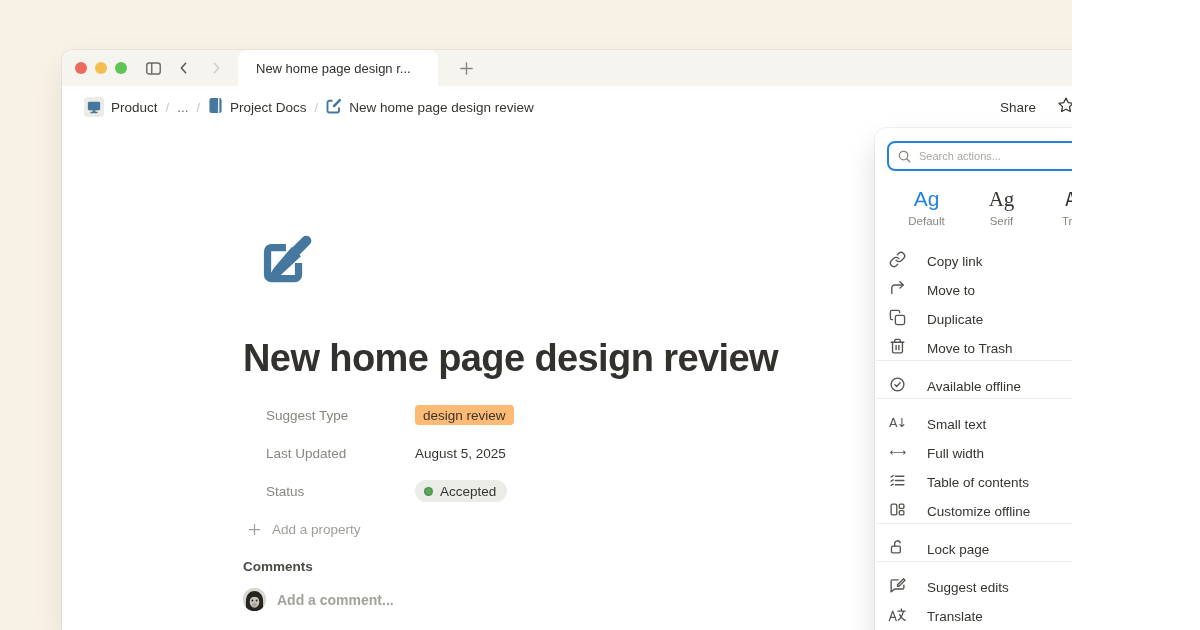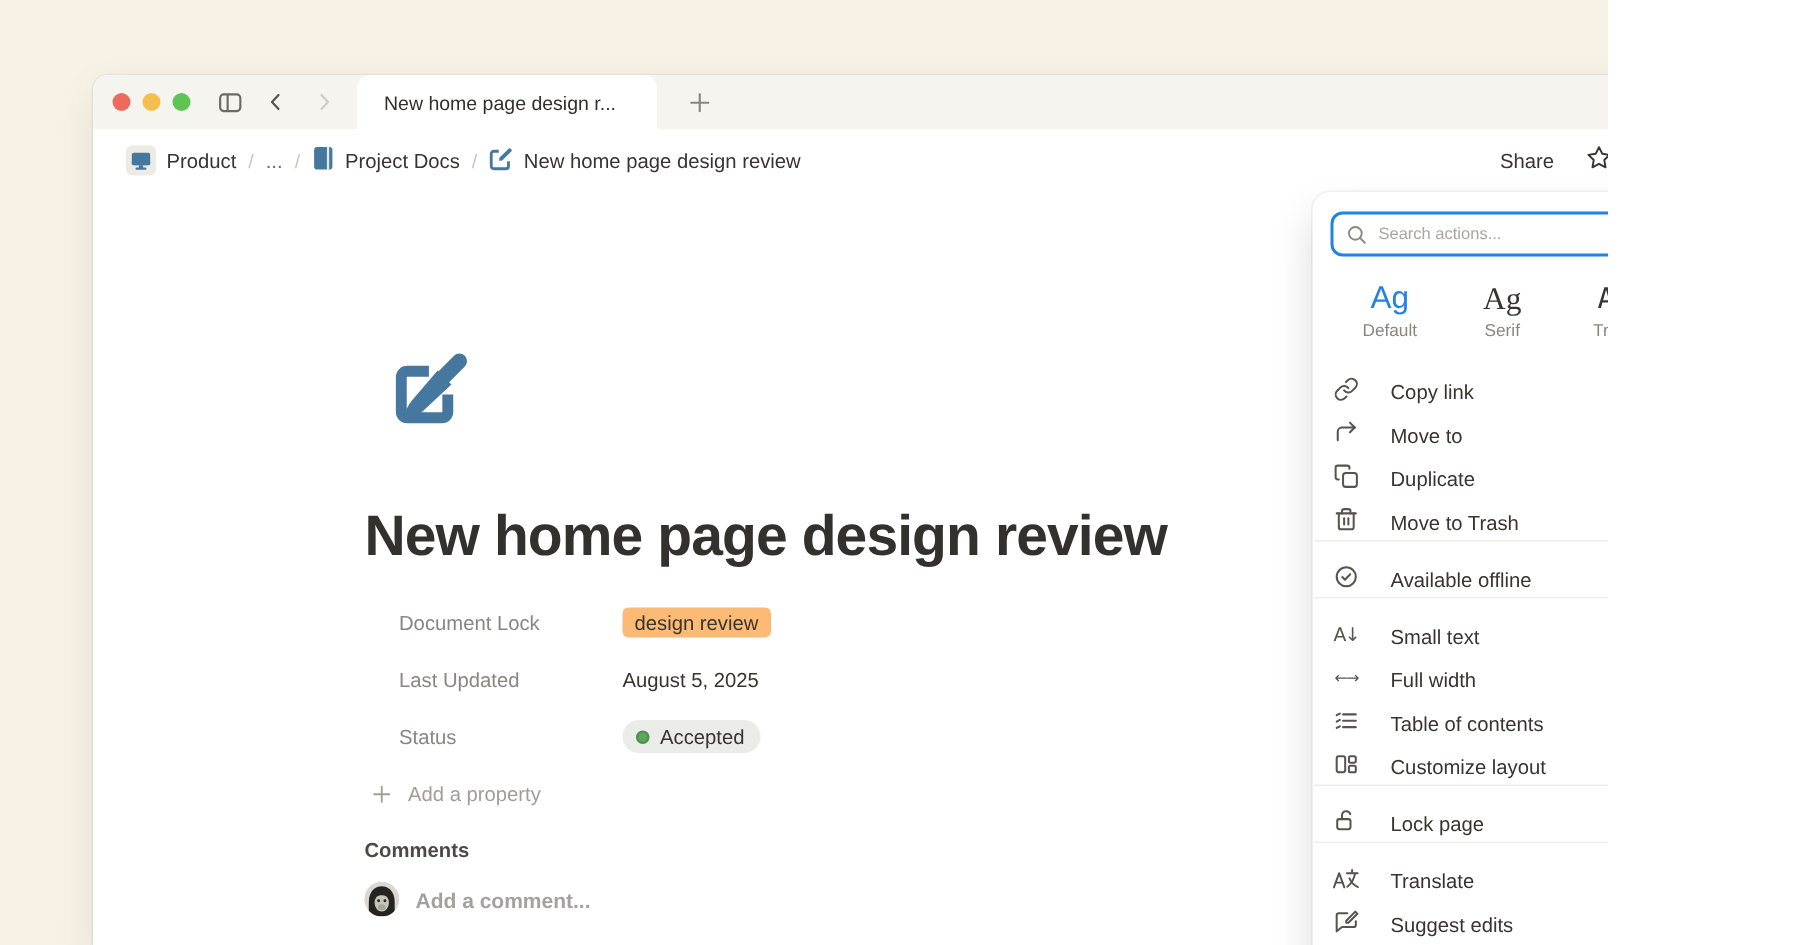--- a/index.html
+++ b/index.html
@@ -184,21 +184,21 @@
         <svg width="62" height="62" viewBox="0 0 64 64" fill="none">
           <path d="M34 15 H19 a4 4 0 0 0 -4 4 v24 a4 4 0 0 0 4 4 h24 a4 4 0 0 0 4 -4 V31" stroke="var(--icon_blue)" stroke-width="7.5"></path>
           <line x1="55" y1="8" x2="43" y2="20" stroke="var(--icon_blue)" stroke-width="10.5" stroke-linecap="round"></line>
           <path d="M40 14.5 L49.5 24 L27 45 C24 48 17.5 48.6 15.5 46.8 C17.8 43.2 19.2 39 22 35.5 Z" fill="var(--icon_blue)"></path>
         </svg>
       </div>
       <h1 class="page-title">New home page design review</h1>
 
       <div class="props">
         <div class="prop-row">
-          <span class="prop-label">Document Lock</span>
+          <span class="prop-label">Suggest Type</span>
           <span class="tag">design review</span>
         </div>
         <div class="prop-row">
           <span class="prop-label">Last Updated</span>
           <span class="prop-text">August 5, 2025</span>
         </div>
         <div class="prop-row">
           <span class="prop-label">Status</span>
           <span class="status-pill">
             <span class="status-dot"></span>
@@ -354,64 +354,64 @@
       </div>
 
       <div class="menu-row">
         <span class="menu-ico">
           <svg width="17" height="17" viewBox="0 0 24 24" fill="none" stroke="currentColor" stroke-width="1.9" stroke-linejoin="round">
               <rect x="3" y="4.5" width="8" height="15" rx="2"></rect>
               <rect x="14.5" y="4.5" width="6.5" height="6" rx="1.5"></rect>
               <rect x="14.5" y="13.5" width="6.5" height="6" rx="1.5"></rect>
             </svg>
         </span>
-        <span class="menu-label">Customize layout</span>
+        <span class="menu-label">Customize offline</span>
       </div>
 
       <div class="menu-divider"></div>
 
       <div class="menu-row">
         <span class="menu-ico">
           <svg width="17" height="17" viewBox="0 0 24 24" fill="none" stroke="currentColor" stroke-width="1.9" stroke-linecap="round" stroke-linejoin="round">
               <rect x="3.5" y="10" width="12.5" height="9.5" rx="2"></rect>
               <path d="M8 10V6.5a4 4 0 0 1 7.8-1.2"></path>
             </svg>
         </span>
         <span class="menu-label">Lock page</span>
         <span class="toggle">
             <span class="knob"></span>
           </span>
       </div>
 
       <div class="menu-divider"></div>
+
+      <div class="menu-row">
+        <span class="menu-ico">
+          <svg width="17" height="17" viewBox="0 0 24 24" fill="none" stroke="currentColor" stroke-width="1.9" stroke-linecap="round" stroke-linejoin="round">
+              <path d="M21 11.5V15a2 2 0 0 1-2 2H8l-5 4V6a2 2 0 0 1 2-2h8"></path>
+              <path d="M12 11l8.5-8.5 2 2L14 13h-2z"></path>
+            </svg>
+        </span>
+        <span class="menu-label">Suggest edits</span>
+      </div>
 
       <div class="menu-row">
         <span class="menu-ico">
           <svg width="19" height="16" viewBox="0 0 22 18" fill="none" stroke="currentColor" stroke-width="1.5" stroke-linecap="round" stroke-linejoin="round">
               <path d="M1.5 15.5 L5.5 4.5 L9.5 15.5"></path>
               <line x1="2.8" y1="11.8" x2="8.2" y2="11.8"></line>
               <line x1="15.5" y1="2" x2="15.5" y2="4"></line>
               <line x1="11.5" y1="4.6" x2="19.8" y2="4.6"></line>
               <path d="M17.8 4.8 C17 9 15 12.5 11.8 15"></path>
               <path d="M13.5 8.5 C14.8 11.5 17 14 20 15.2"></path>
             </svg>
         </span>
         <span class="menu-label">Translate</span>
         <span class="chev">
           <svg width="13" height="13" viewBox="0 0 24 24" fill="none" stroke="#A5A49E" stroke-width="2.2" stroke-linecap="round" stroke-linejoin="round">
               <polyline points="9 5 16 12 9 19"></polyline>
             </svg>
         </span>
       </div>
 
-      <div class="menu-row">
-        <span class="menu-ico">
-          <svg width="17" height="17" viewBox="0 0 24 24" fill="none" stroke="currentColor" stroke-width="1.9" stroke-linecap="round" stroke-linejoin="round">
-              <path d="M21 11.5V15a2 2 0 0 1-2 2H8l-5 4V6a2 2 0 0 1 2-2h8"></path>
-              <path d="M12 11l8.5-8.5 2 2L14 13h-2z"></path>
-            </svg>
-        </span>
-        <span class="menu-label">Suggest edits</span>
-      </div>
-
     </div>
   </div>
 </div>
 
 </body></html>

